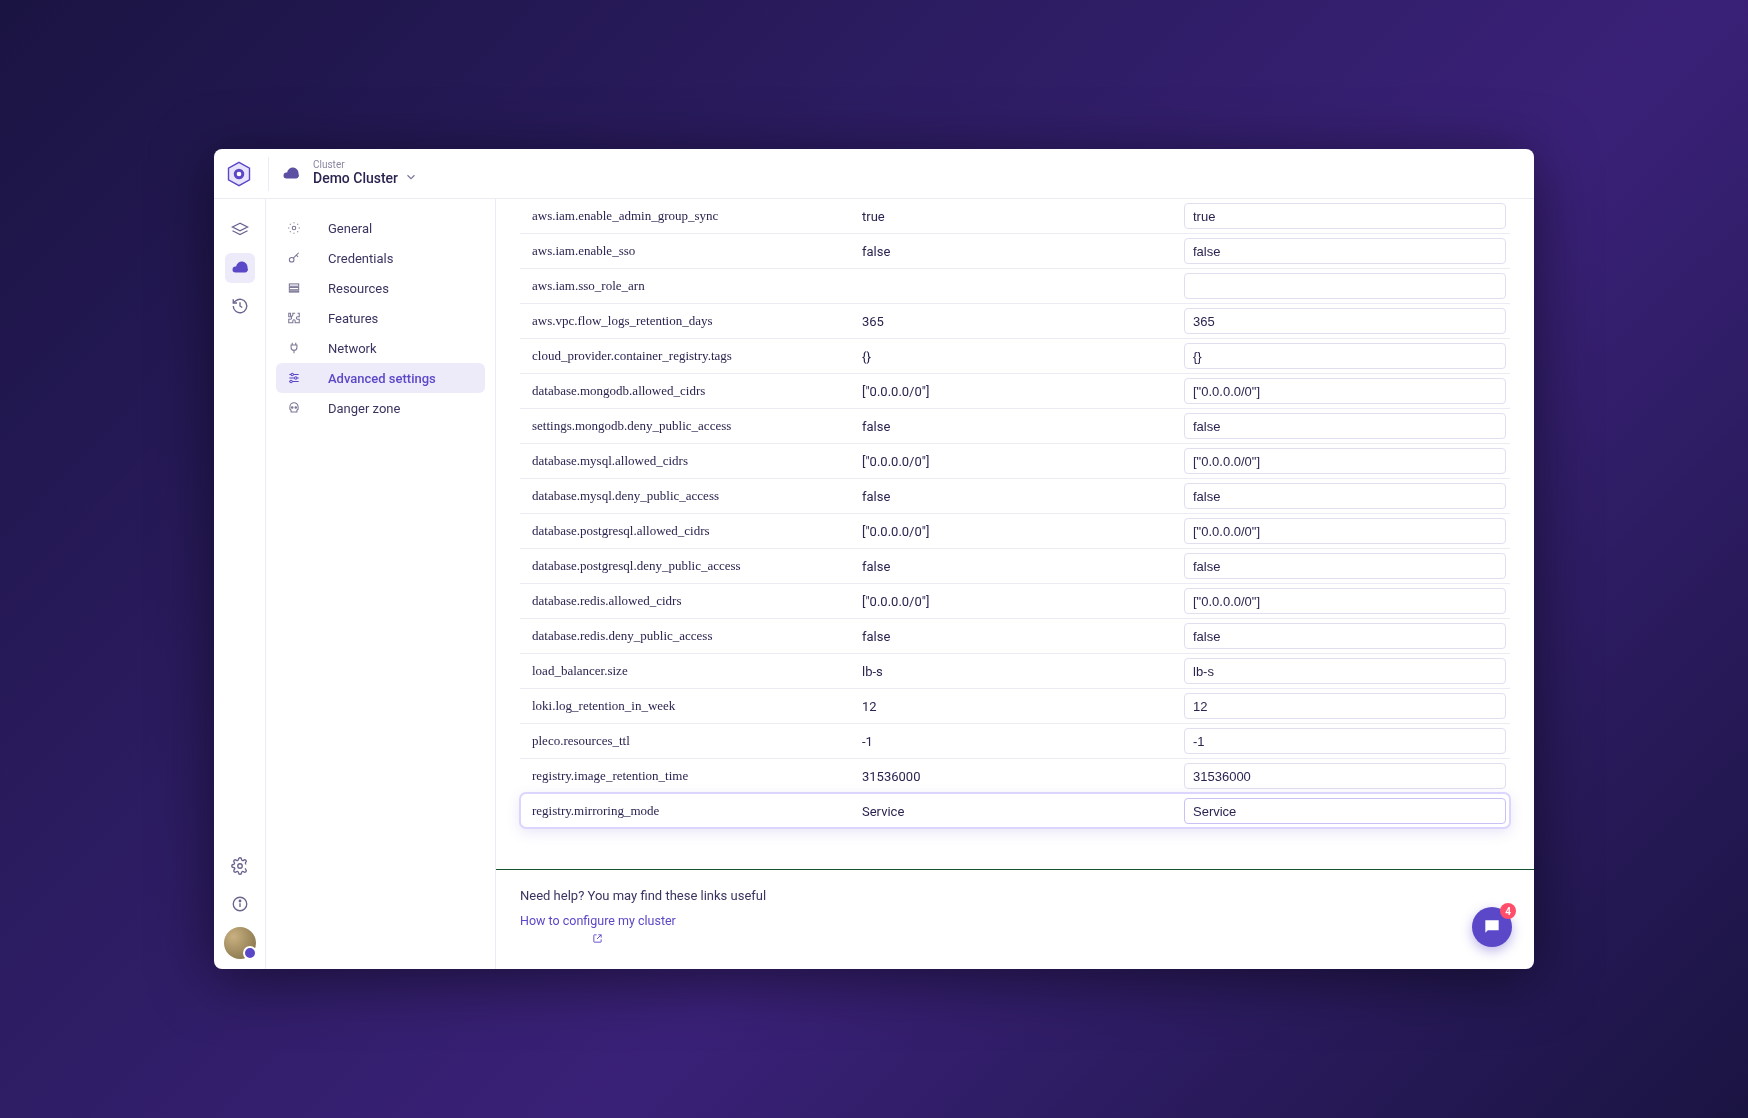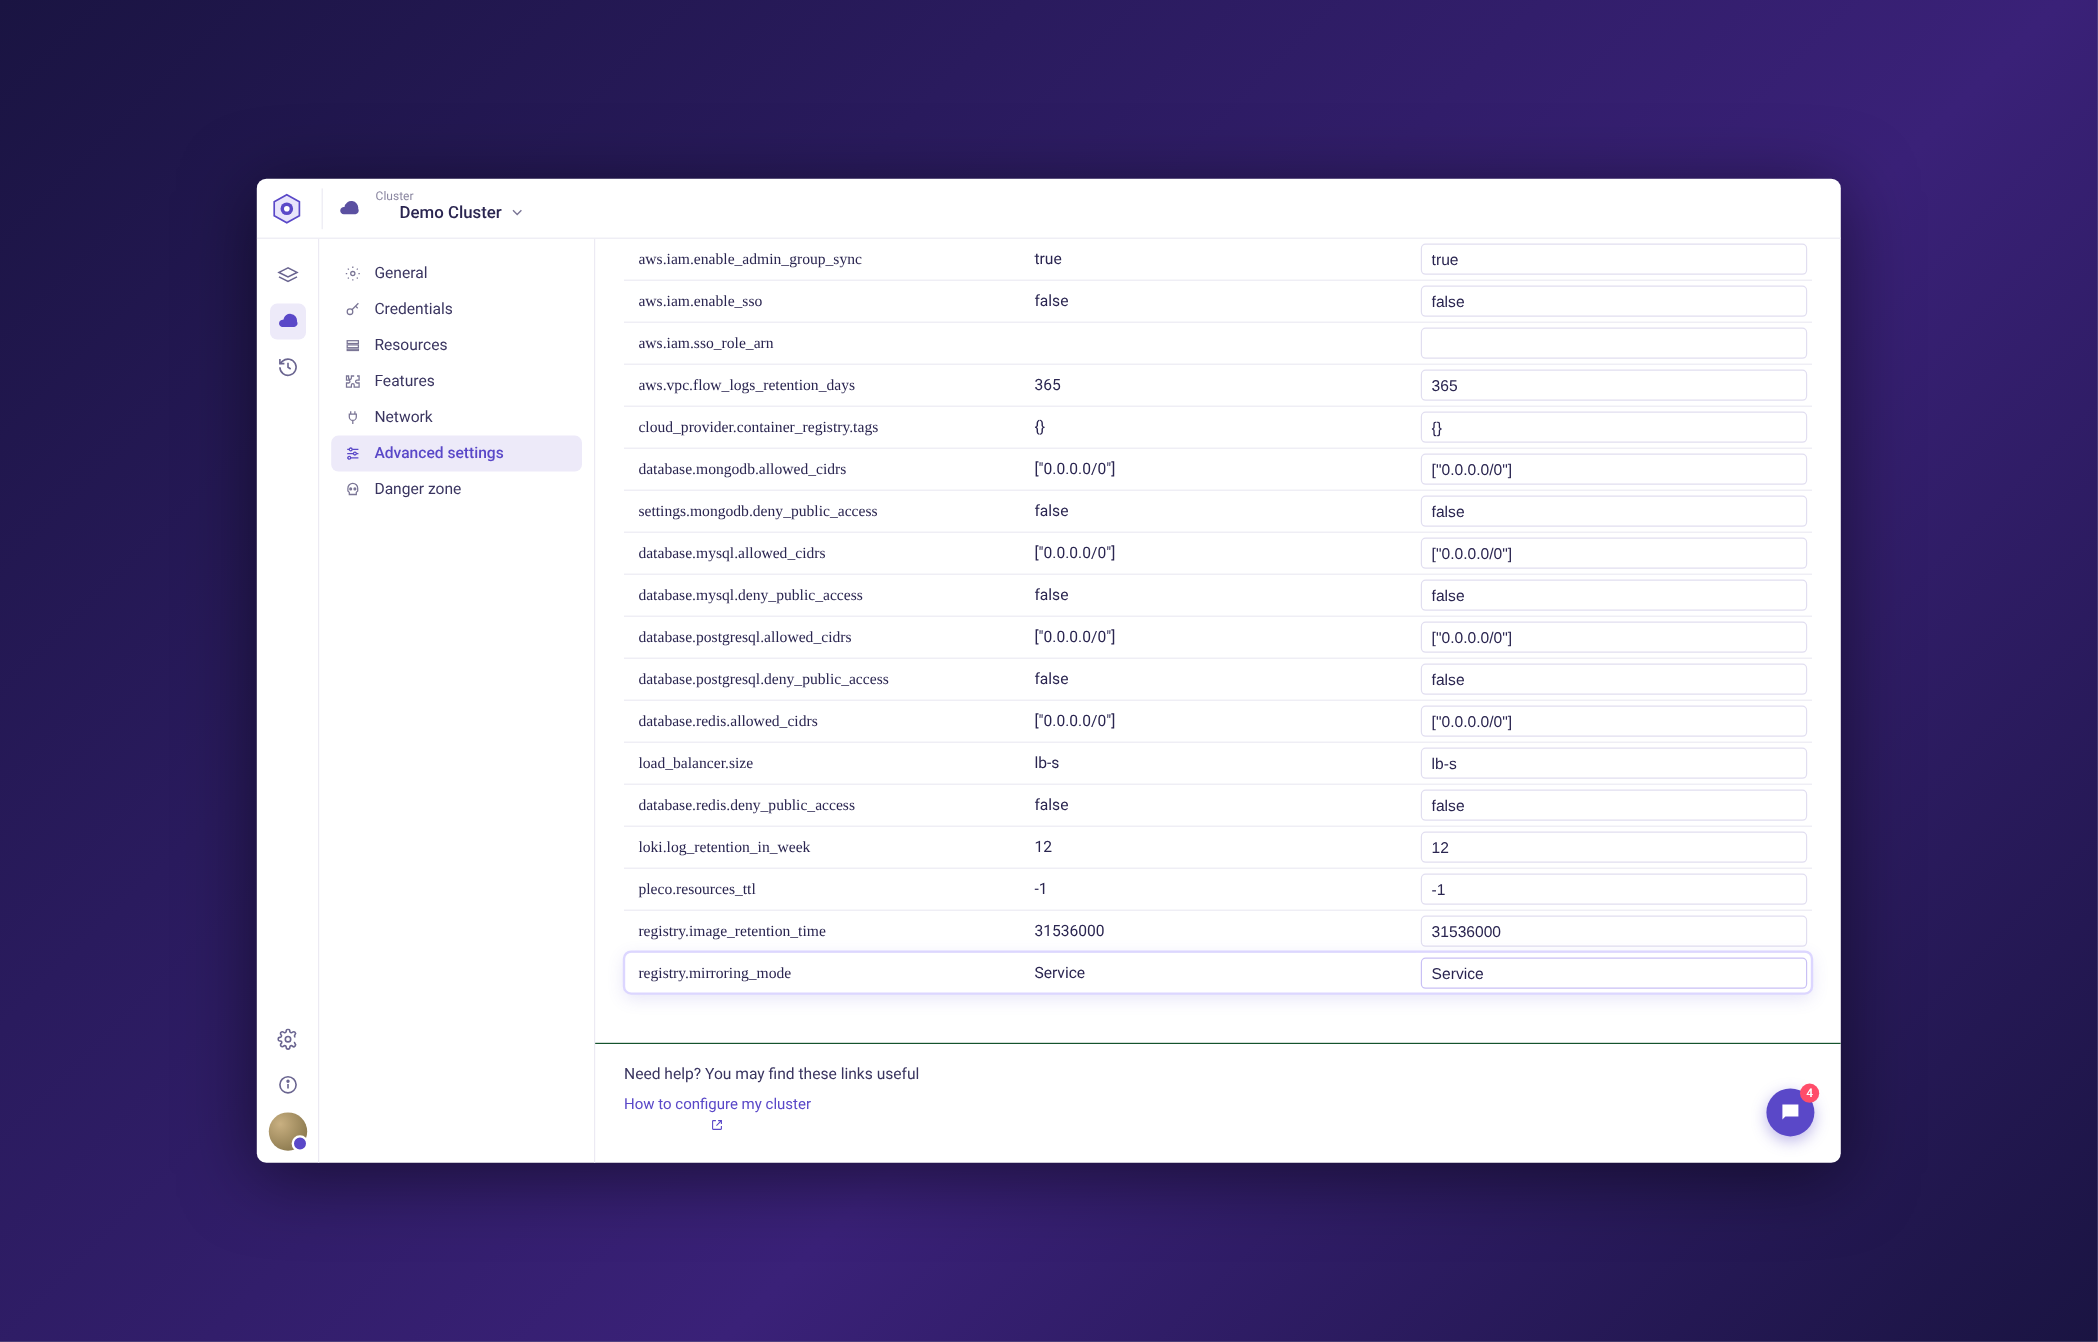--- a/index.html
+++ b/index.html
@@ -41,21 +41,21 @@
     display: flex; align-items: center; justify-content: center;
     color: #5b50a1;
   }
   .hdr-div {
     width: 1px; height: 34px; background: #eceaf3;
   }
   .hdr-cluster {
     display: flex; flex-direction: column; line-height: 1.1; justify-content: center;
   }
   .hdr-cluster-label { font-size: 10px; color: #8a86a0; }
-  .hdr-cluster-row { display: flex; align-items: center; gap: 6px; margin-left: 20px; }
+  .hdr-cluster-row { display: flex; align-items: center; gap: 6px; }
   .hdr-cluster-name { font-size: 14px; color: #2a2550; font-weight: 500; }
   .hdr-chev { color: #7a7595; }
 
   .modal-body {
     flex: 1;
     display: flex;
     min-height: 0;
   }
   .rail {
     width: 52px;
@@ -88,21 +88,21 @@
     width: 10px; height: 10px; border-radius: 50%;
     background: #5a48c8; border: 2px solid #fff;
   }
 
   .sidebar {
     width: 230px;
     border-right: 1px solid #eceaf3;
     padding: 14px 10px;
   }
   .side-item {
-    display: flex; align-items: center; gap: 10px;
+    display: flex; align-items: center; gap: 26px;
     padding: 7px 10px;
     border-radius: 6px;
     color: #3a3560;
     font-size: 13px;
     cursor: pointer;
   }
   .side-item.active {
     background: #edeaf9;
     color: #5a48c8;
     font-weight: 500;
@@ -416,28 +416,28 @@
                 <td class="k">database.postgresql.deny_public_access</td>
                 <td class="d">false</td>
                 <td class="v"><input class="inp" type="text" value="false" style=""></td>
               </tr>
               <tr>
                 <td class="k">database.redis.allowed_cidrs</td>
                 <td class="d">["0.0.0.0/0"]</td>
                 <td class="v"><input class="inp" type="text" value="[&quot;0.0.0.0/0&quot;]" style=""></td>
               </tr>
               <tr>
+                <td class="k">database.redis.deny_public_access</td>
+                <td class="d">false</td>
+                <td class="v"><input class="inp" type="text" value="false" style=""></td>
+              </tr>
+              <tr>
                 <td class="k">load_balancer.size</td>
                 <td class="d">lb-s</td>
                 <td class="v"><input class="inp" type="text" value="lb-s" style=""></td>
-              </tr>
-              <tr>
-                <td class="k">database.redis.deny_public_access</td>
-                <td class="d">false</td>
-                <td class="v"><input class="inp" type="text" value="false" style=""></td>
               </tr>
               <tr>
                 <td class="k">loki.log_retention_in_week</td>
                 <td class="d">12</td>
                 <td class="v"><input class="inp" type="text" value="12" style=""></td>
               </tr>
               <tr>
                 <td class="k">pleco.resources_ttl</td>
                 <td class="d">-1</td>
                 <td class="v"><input class="inp" type="text" value="-1" style=""></td>

